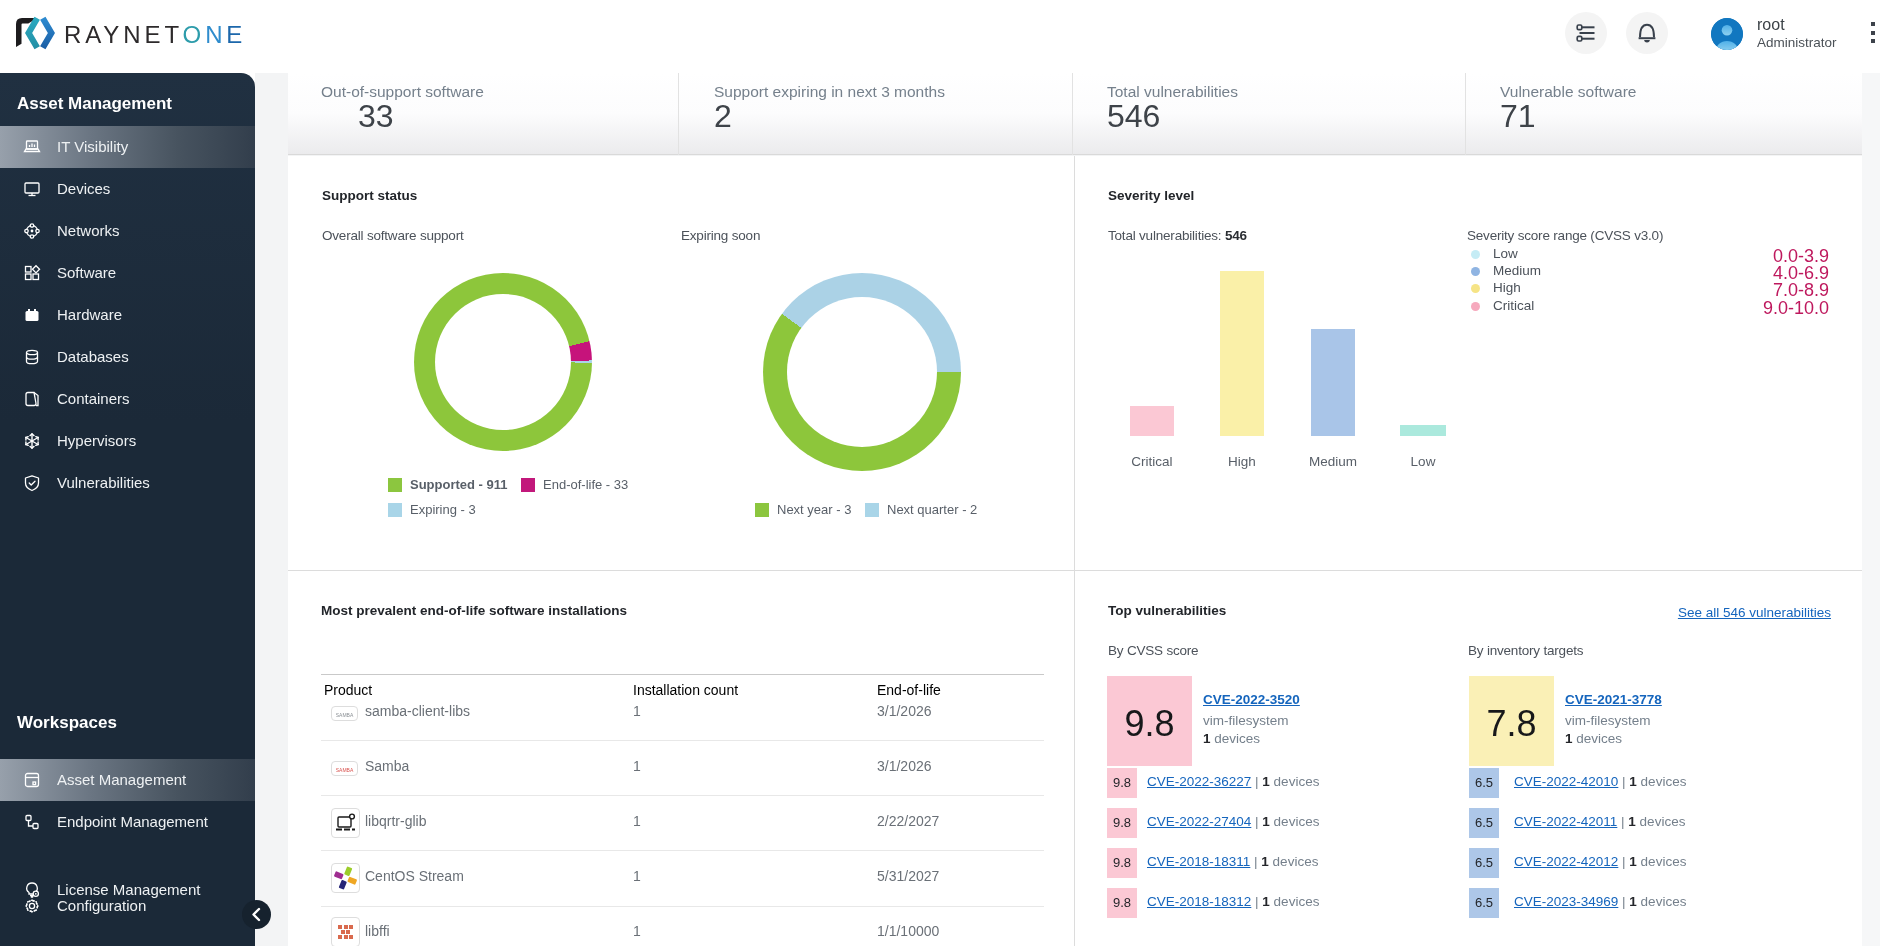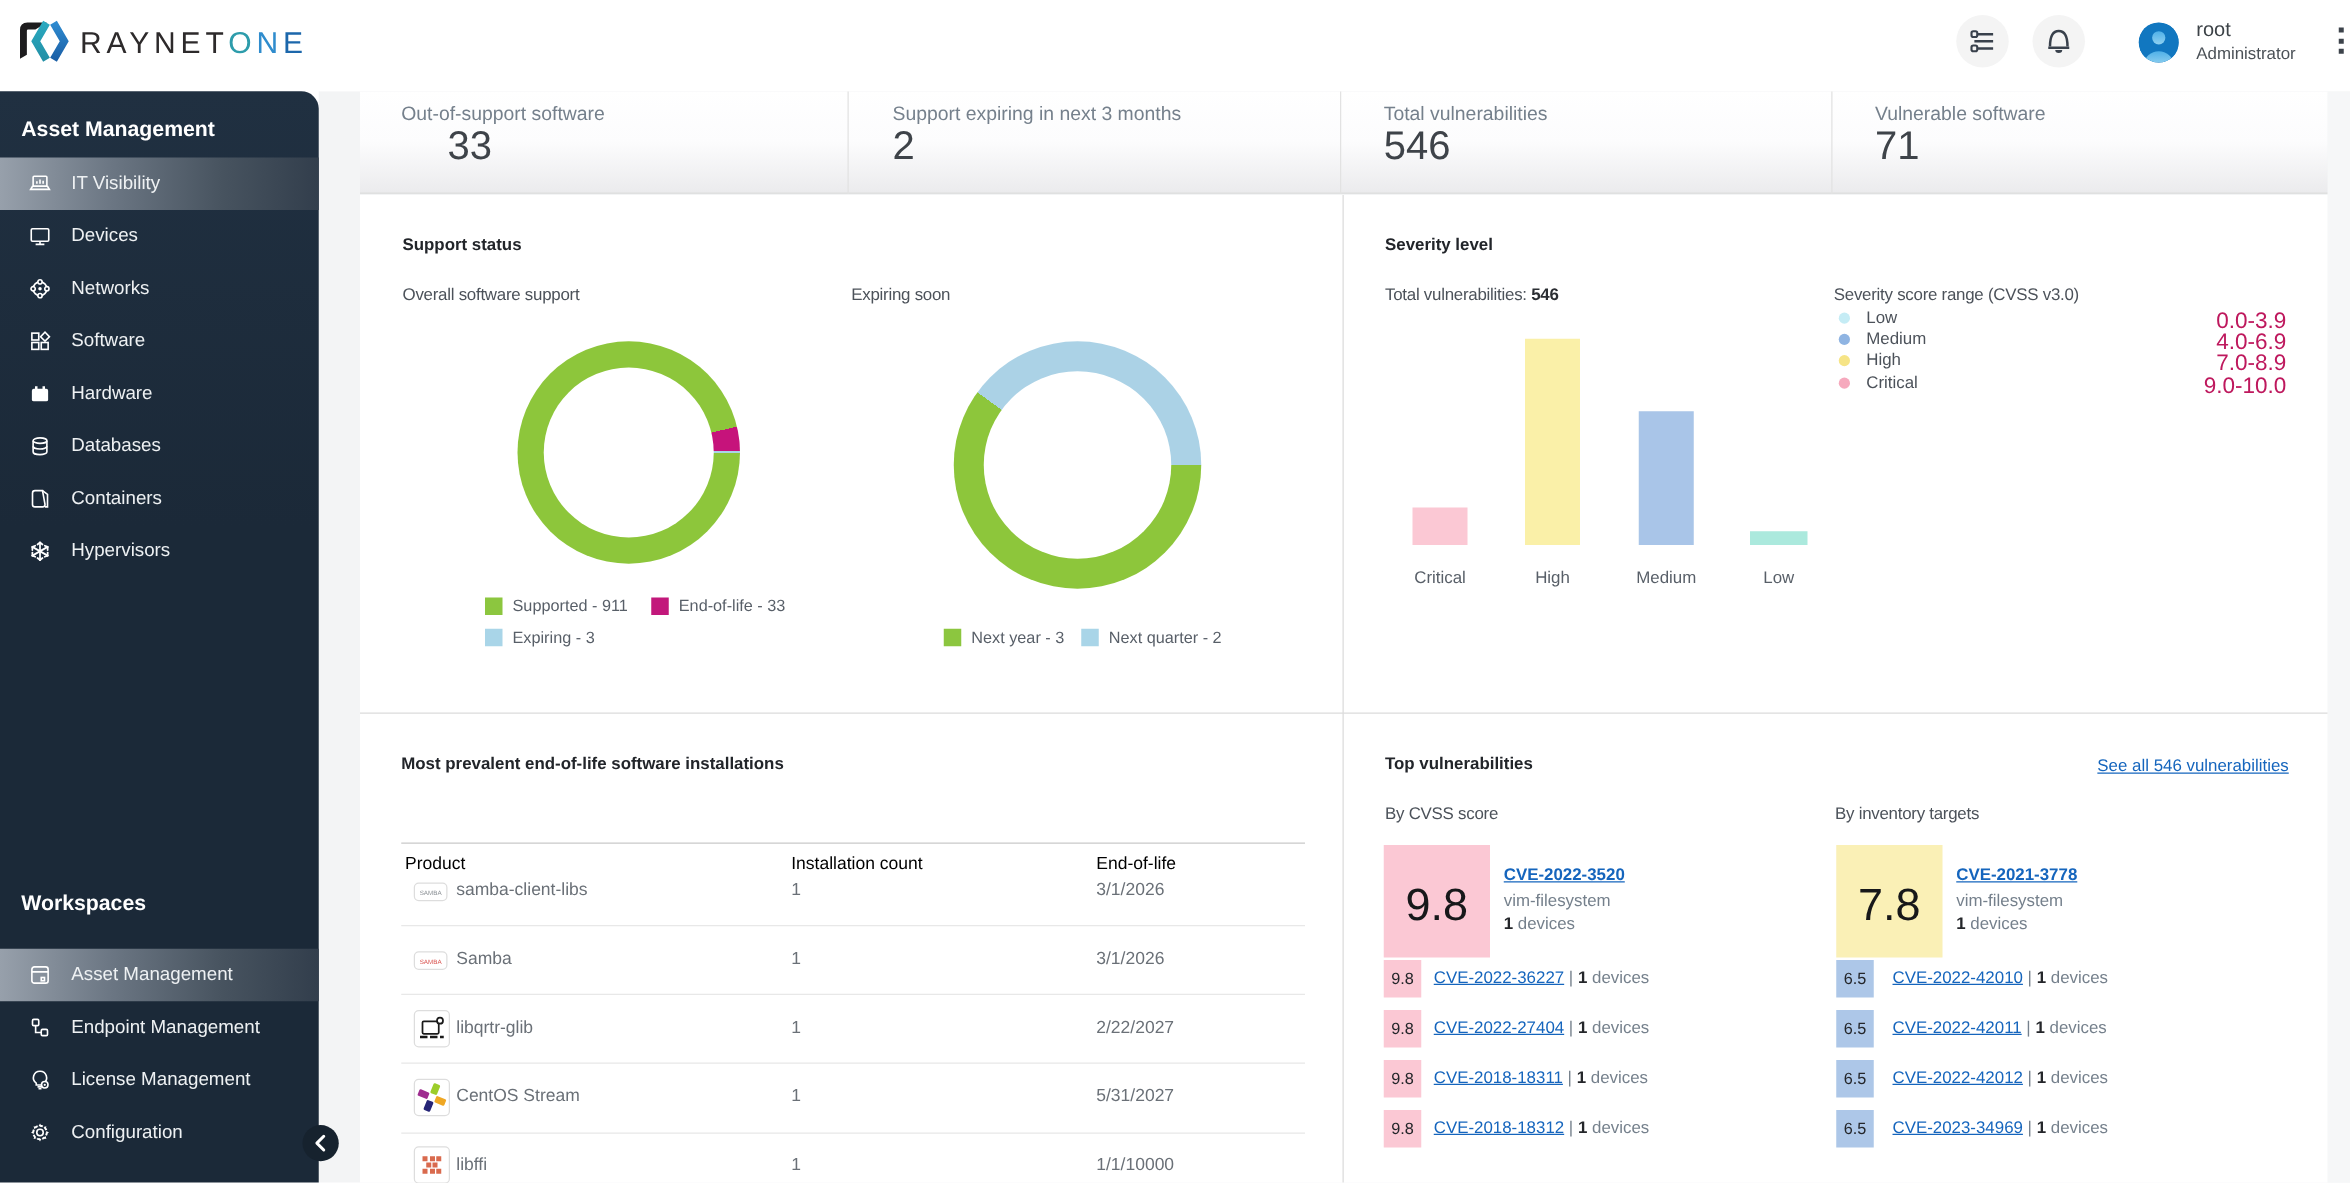--- a/index.html
+++ b/index.html
@@ -203,40 +203,47 @@
         <line x1="2.9" y1="5.5" x2="5.2" y2="4.6"></line>
       <line x1="15.1" y1="5.5" x2="15.1" y2="8"></line>
         <line x1="15.1" y1="5.5" x2="12.8" y2="4.6"></line>
       <line x1="2.9" y1="12.5" x2="2.9" y2="10"></line>
         <line x1="2.9" y1="12.5" x2="5.2" y2="13.4"></line>
       <line x1="15.1" y1="12.5" x2="15.1" y2="10"></line>
         <line x1="15.1" y1="12.5" x2="12.8" y2="13.4"></line>
     </svg>
     <div class="mtxt">Hypervisors</div>
   </div>
+  <div class="mitem" style="top:389px;">
+    <svg class="mico" viewBox="0 0 18 18" fill="none" stroke="#fff" stroke-width="1.3">
+      <path d="M9 1.8 L15.5 4 L15.5 9 Q15.5 14 9 16.5 Q2.5 14 2.5 9 L2.5 4 Z" stroke-linejoin="round"></path>
+      <path d="M6.2 9 L8.2 11 L12 7.2" stroke-linecap="round" stroke-linejoin="round"></path>
+    </svg>
+    <div class="mtxt">Vulnerabilities</div>
+  </div>
 
   <div class="sbtitle" style="top:640px;">Workspaces</div>
 
   <div class="mitem msel" style="top:686px;">
     <svg class="mico" viewBox="0 0 18 18" fill="none" stroke="#fff" stroke-width="1.3">
       <rect x="2.5" y="2.5" width="13" height="13" rx="2"></rect>
       <line x1="2.5" y1="6.5" x2="15.5" y2="6.5"></line>
       <rect x="10" y="11" width="2.6" height="2.6"></rect>
     </svg>
     <div class="mtxt">Asset Management</div>
   </div>
   <div class="mitem" style="top:728px;padding-left:39px;">
     <svg class="mico" viewBox="0 0 18 18" fill="none" stroke="#fff" stroke-width="1.3">
       <rect x="3" y="2.5" width="5" height="5" rx="1"></rect>
       <rect x="10" y="10.5" width="5" height="5" rx="1"></rect>
       <path d="M5.5 7.5 L5.5 13 L10 13"></path>
     </svg>
     <div class="mtxt">Endpoint Management</div>
   </div>
-  <div class="mitem" style="top:770px;">
+  <div class="mitem" style="top:796px;">
     <svg class="mico" viewBox="0 0 18 18" fill="none" stroke="#fff" stroke-width="1.3">
       <path d="M9 2 a5.2 5.2 0 0 1 3 9.5 L12 13 L6 13 L6 11.5 A5.2 5.2 0 0 1 9 2 Z"></path>
       <path d="M7 14.5 L11 14.5 M7.8 16 L10.2 16"></path>
       <circle cx="12.8" cy="12.8" r="2.6" fill="#1b2938" stroke="#fff"></circle>
       <circle cx="12.8" cy="12.8" r="0.9" fill="#fff" stroke="none"></circle>
     </svg>
     <div class="mtxt">License Management</div>
   </div>
   <div class="mitem" style="top:812px;">
     <svg class="mico" viewBox="0 0 18 18" fill="none" stroke="#fff" stroke-width="1.3">
@@ -279,21 +286,21 @@
   <div class="psub" style="left:393px; top:72px;">Expiring soon</div>
 
   <div class="donut" style="left:126px; top:117px; width:178px; height:178px; background:conic-gradient(from 76.5deg, #c6137b 0deg 12.5deg, #a9d5e8 12.5deg 13.9deg, #8dc63b 13.9deg 360deg);">
       <div class="hole" style="left:21px; top:21px; width:136px; height:136px;"></div>
     </div>
   <div class="donut" style="left:475px; top:117px; width:198px; height:198px; background:conic-gradient(from 306deg, #abd2e6 0deg 144deg, #8dc63b 144deg 360deg);">
       <div class="hole" style="left:24px; top:24px; width:150px; height:150px;"></div>
     </div>
 
   <div class="legsq" style="left:100px; top:322px; background:#8cc63f;"></div>
-  <div class="legtxt" style="left:122px; top:321px;">Supported - 911</div>
+  <div class="legtxt" style="left:122px; top:321px;font-weight:bold;">Supported - 911</div>
   <div class="legsq" style="left:233px; top:322px; background:#c2187b;"></div>
   <div class="legtxt" style="left:255px; top:321px;">End-of-life - 33</div>
   <div class="legsq" style="left:100px; top:347px; background:#a9d5e8;"></div>
   <div class="legtxt" style="left:122px; top:346px;">Expiring - 3</div>
 
   <div class="legsq" style="left:467px; top:347px; background:#8cc63f;"></div>
   <div class="legtxt" style="left:489px; top:346px;">Next year - 3</div>
   <div class="legsq" style="left:577px; top:347px; background:#a9d5e8;"></div>
   <div class="legtxt" style="left:599px; top:346px;">Next quarter - 2</div>
 

